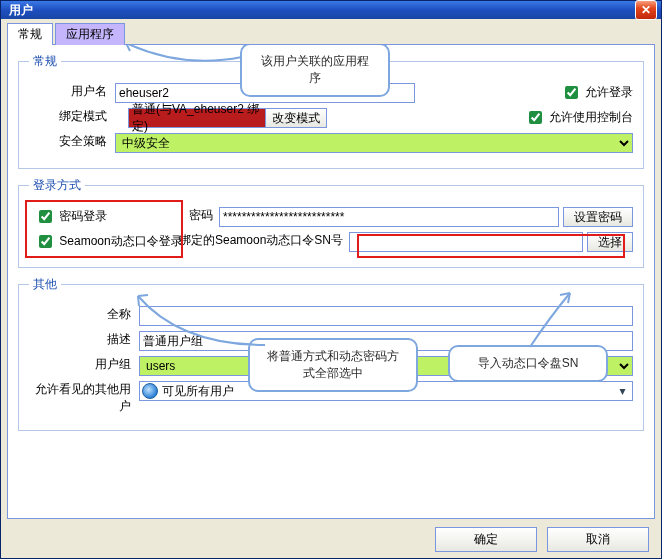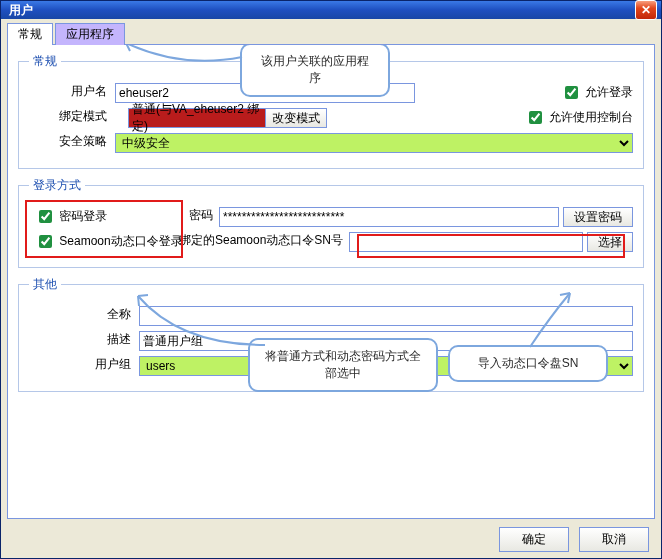--- a/index.html
+++ b/index.html
@@ -14,21 +14,21 @@
   .tab.active { background: #fff; }
   .tabpanel { border: 1px solid #7a96df; background: #fff; padding: 8px 10px 10px 10px; flex: 1; overflow: auto; position: relative; }
   fieldset { border: 1px solid #b5c7e8; margin: 0 0 8px 0; padding: 8px 10px 10px 10px; position: relative; }
   legend { color: #1d4fb0; padding: 0 4px; }
   .row { display: flex; margin: 5px 0; }
   .lbl { width: 86px; text-align: right; padding-right: 8px; color: #000; flex-shrink: 0; }
   .lbl2 { text-align: right; padding-right: 6px; color: #000; flex-shrink: 0; }
   input[type=text] { border: 1px solid #7a96df; height: 20px; padding: 1px 3px; background: #fff; }
   select.combo { border: 1px solid #7a96df; height: 20px; background: #bef264; padding: 0 2px; }
   .btn { border: 1px solid #7a96df; background: linear-gradient(#fff,#e8e8e2); padding: 1px 10px; height: 20px; cursor: pointer; flex-shrink: 0; }
-  .btn-big { border: 1px solid #7a96df; background: linear-gradient(#fff,#e8e8e2); padding: 3px 22px; cursor: pointer; }
+  .btn-big { border: 1px solid #7a96df; background: linear-gradient(#fff,#e8e8e2); padding: 3px 38px; cursor: pointer; }
   .chk { margin-right: 4px; vertical-align: middle; }
   .footer { display: flex; justify-content: flex-end; gap: 10px; padding: 8px 6px 0 0; }
   .redbox1 { position: absolute; border: 2px solid #e11b1a; pointer-events: none; }
   .callout { position: absolute; background: #fff; border: 2px solid #7da7de; border-radius: 10px; padding: 8px 14px; color: #2a2a2a; box-shadow: 0 0 0 rgba(0,0,0,0); text-align: center; line-height: 1.4; z-index: 10; }
   .callout svg { position: absolute; stroke: #7da7de; fill: none; stroke-width: 2; overflow: visible; }
   .combo-with-btn { display:flex; flex:1; }
   .globeicon { width:16px; height:16px; display:inline-block; background: radial-gradient(circle at 40% 40%, #bfe2ff, #2b7fd4 70%); border:1px solid #1b5ea0; border-radius:50%; margin-right:4px; vertical-align:middle; flex-shrink:0;}
   .green-check { accent-color: #209040; }
 </style>
 </head>
@@ -124,31 +124,39 @@
         <div class="row">
           <span class="lbl" style="width:110px;">描述</span>
           <input type="text" style="flex: 1 1 0%;" value="普通用户组">
         </div>
         <div class="row">
           <span class="lbl" style="width:110px;">用户组</span>
           <select class="combo" style="flex:1;">
             <option>users</option>
           </select>
         </div>
+        <div class="row">
+          <span class="lbl" style="width:110px;">允许看见的其他用户</span>
+          <div style="flex:1; display:flex; align-items:center; border:1px solid #7a96df; height:20px; background:#fff; padding:0 2px;">
+            <span class="globeicon"></span>
+            <span style="flex:1">可见所有用户</span>
+            <span style="width:15px;text-align:center;color:#345;">▾</span>
+          </div>
+        </div>
       </fieldset>
 
       <div class="callout" style="left:232px; top:-2px; width:150px;">
         <span>该用户关联的应用程序</span>
         <svg style="left:-120px; top:-6px;" width="130" height="30">
             <path d="M120 18 Q 60 30 4 4"></path>
             <path d="M4 4 l9 0 M4 4 l4 8"></path>
           </svg>
       </div>
 
-      <div class="callout" style="left:240px; top:293px; width:190px;">
+      <div class="callout" style="left:240px; top:293px; width:170px;">
         <span>将普通方式和动态密码方式全部选中</span>
         <svg style="left:-120px; top:-50px;" width="150" height="70">
             <path d="M135 55 Q 50 55 8 6"></path>
             <path d="M8 6 l10 -1 M8 6 l1 10"></path>
           </svg>
       </div>
 
       <div class="callout" style="left:440px; top:300px; width:160px;">
         <span>导入动态口令盘SN</span>
         <svg style="left:60px; top:-60px;" width="80" height="70">

